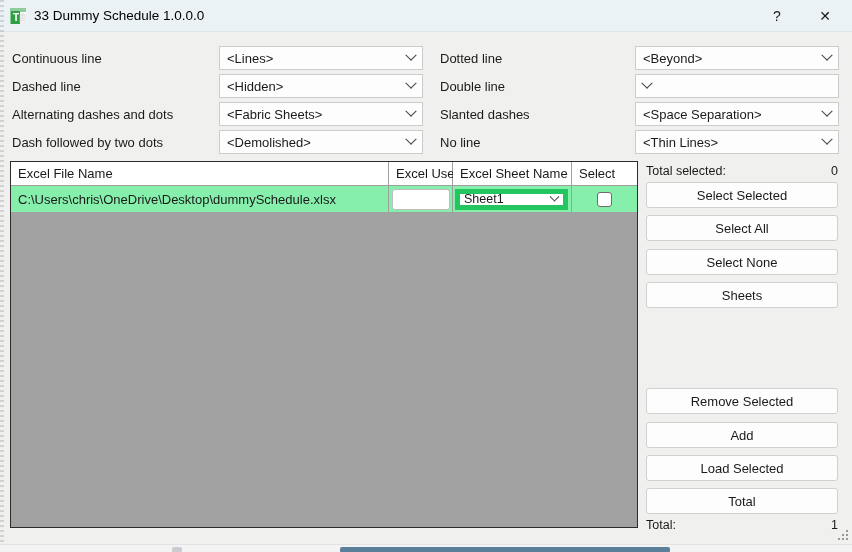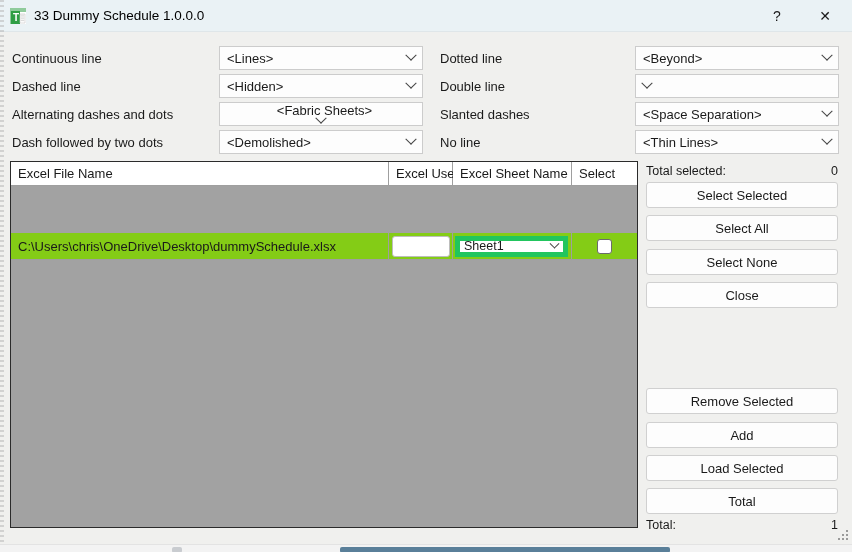--- a/index.html
+++ b/index.html
@@ -106,32 +106,31 @@
     border-bottom: 1px solid #9f9f9f;
     display: flex; align-items: center;
     font-size: 13px;
     color: #1a1a1a;
     padding-left: 7px;
     box-sizing: border-box;
     white-space: nowrap;
     cursor: default;
   }
   #grid-body .gcell {
-    background: #84cc16;
+    background: #86efac;
     height: 27px;
     border-right: 1px solid #9f9f9f;
     border-bottom: 1px solid #9f9f9f;
     display: flex; align-items: center;
     font-size: 13px;
     color: #1a1a1a;
     padding-left: 7px;
     box-sizing: border-box;
     white-space: nowrap;
     overflow: hidden;
-    margin-top: 47px;
   }
   .col-file  { width: 378px; }
   .col-excel { width: 64px; }
   .col-sheet { width: 119px; }
   .col-select{ width: 65px; border-right: none !important; justify-content: center; padding-left: 0 !important; }
   #grid-head .col-select { justify-content: flex-start; padding-left: 7px !important; }
 
   .cell-textbox {
     width: 58px; height: 21px;
     background: #fff;
@@ -269,21 +268,21 @@
 
   <div class="form-label" style="left:12px; top:79px;">Dashed line</div>
   <div class="combo" style="left:219px; top:74px; width:204px;">
     <span class="combo-text">&lt;Hidden&gt;</span>
     <span class="combo-arrow">
         <i class="chev"></i>
       </span>
   </div>
 
   <div class="form-label" style="left:12px; top:107px;">Alternating dashes and dots</div>
-  <div class="combo" style="left:219px; top:102px; width:204px;flex-direction:column;">
+  <div class="combo" style="left:219px; top:102px; width:204px;">
     <span class="combo-text">&lt;Fabric Sheets&gt;</span>
     <span class="combo-arrow">
         <i class="chev"></i>
       </span>
   </div>
 
   <div class="form-label" style="left:12px; top:135px;">Dash followed by two dots</div>
   <div class="combo" style="left:219px; top:130px; width:204px;">
     <span class="combo-text">&lt;Demolished&gt;</span>
     <span class="combo-arrow">
@@ -348,21 +347,21 @@
     </div>
   </div>
 
   <div id="right-panel">
     <div class="panel-status" style="left:0; top:3px;">Total selected:</div>
     <div class="panel-status-value" style="right:0; top:3px;">0</div>
 
     <button class="pbtn" style="top:21px;">Select Selected</button>
     <button class="pbtn" style="top:54px;">Select All</button>
     <button class="pbtn" style="top:88px;">Select None</button>
-    <button class="pbtn" style="top:121px;">Close</button>
+    <button class="pbtn" style="top:121px;">Sheets</button>
 
     <button class="pbtn" style="top:227px;">Remove Selected</button>
     <button class="pbtn" style="top:261px;">Add</button>
     <button class="pbtn" style="top:294px;">Load Selected</button>
     <button class="pbtn" style="top:327px;">Total</button>
 
     <div class="panel-status" style="left:0; top:357px;">Total:</div>
     <div class="panel-status-value" style="right:0; top:357px;">1</div>
   </div>
 

